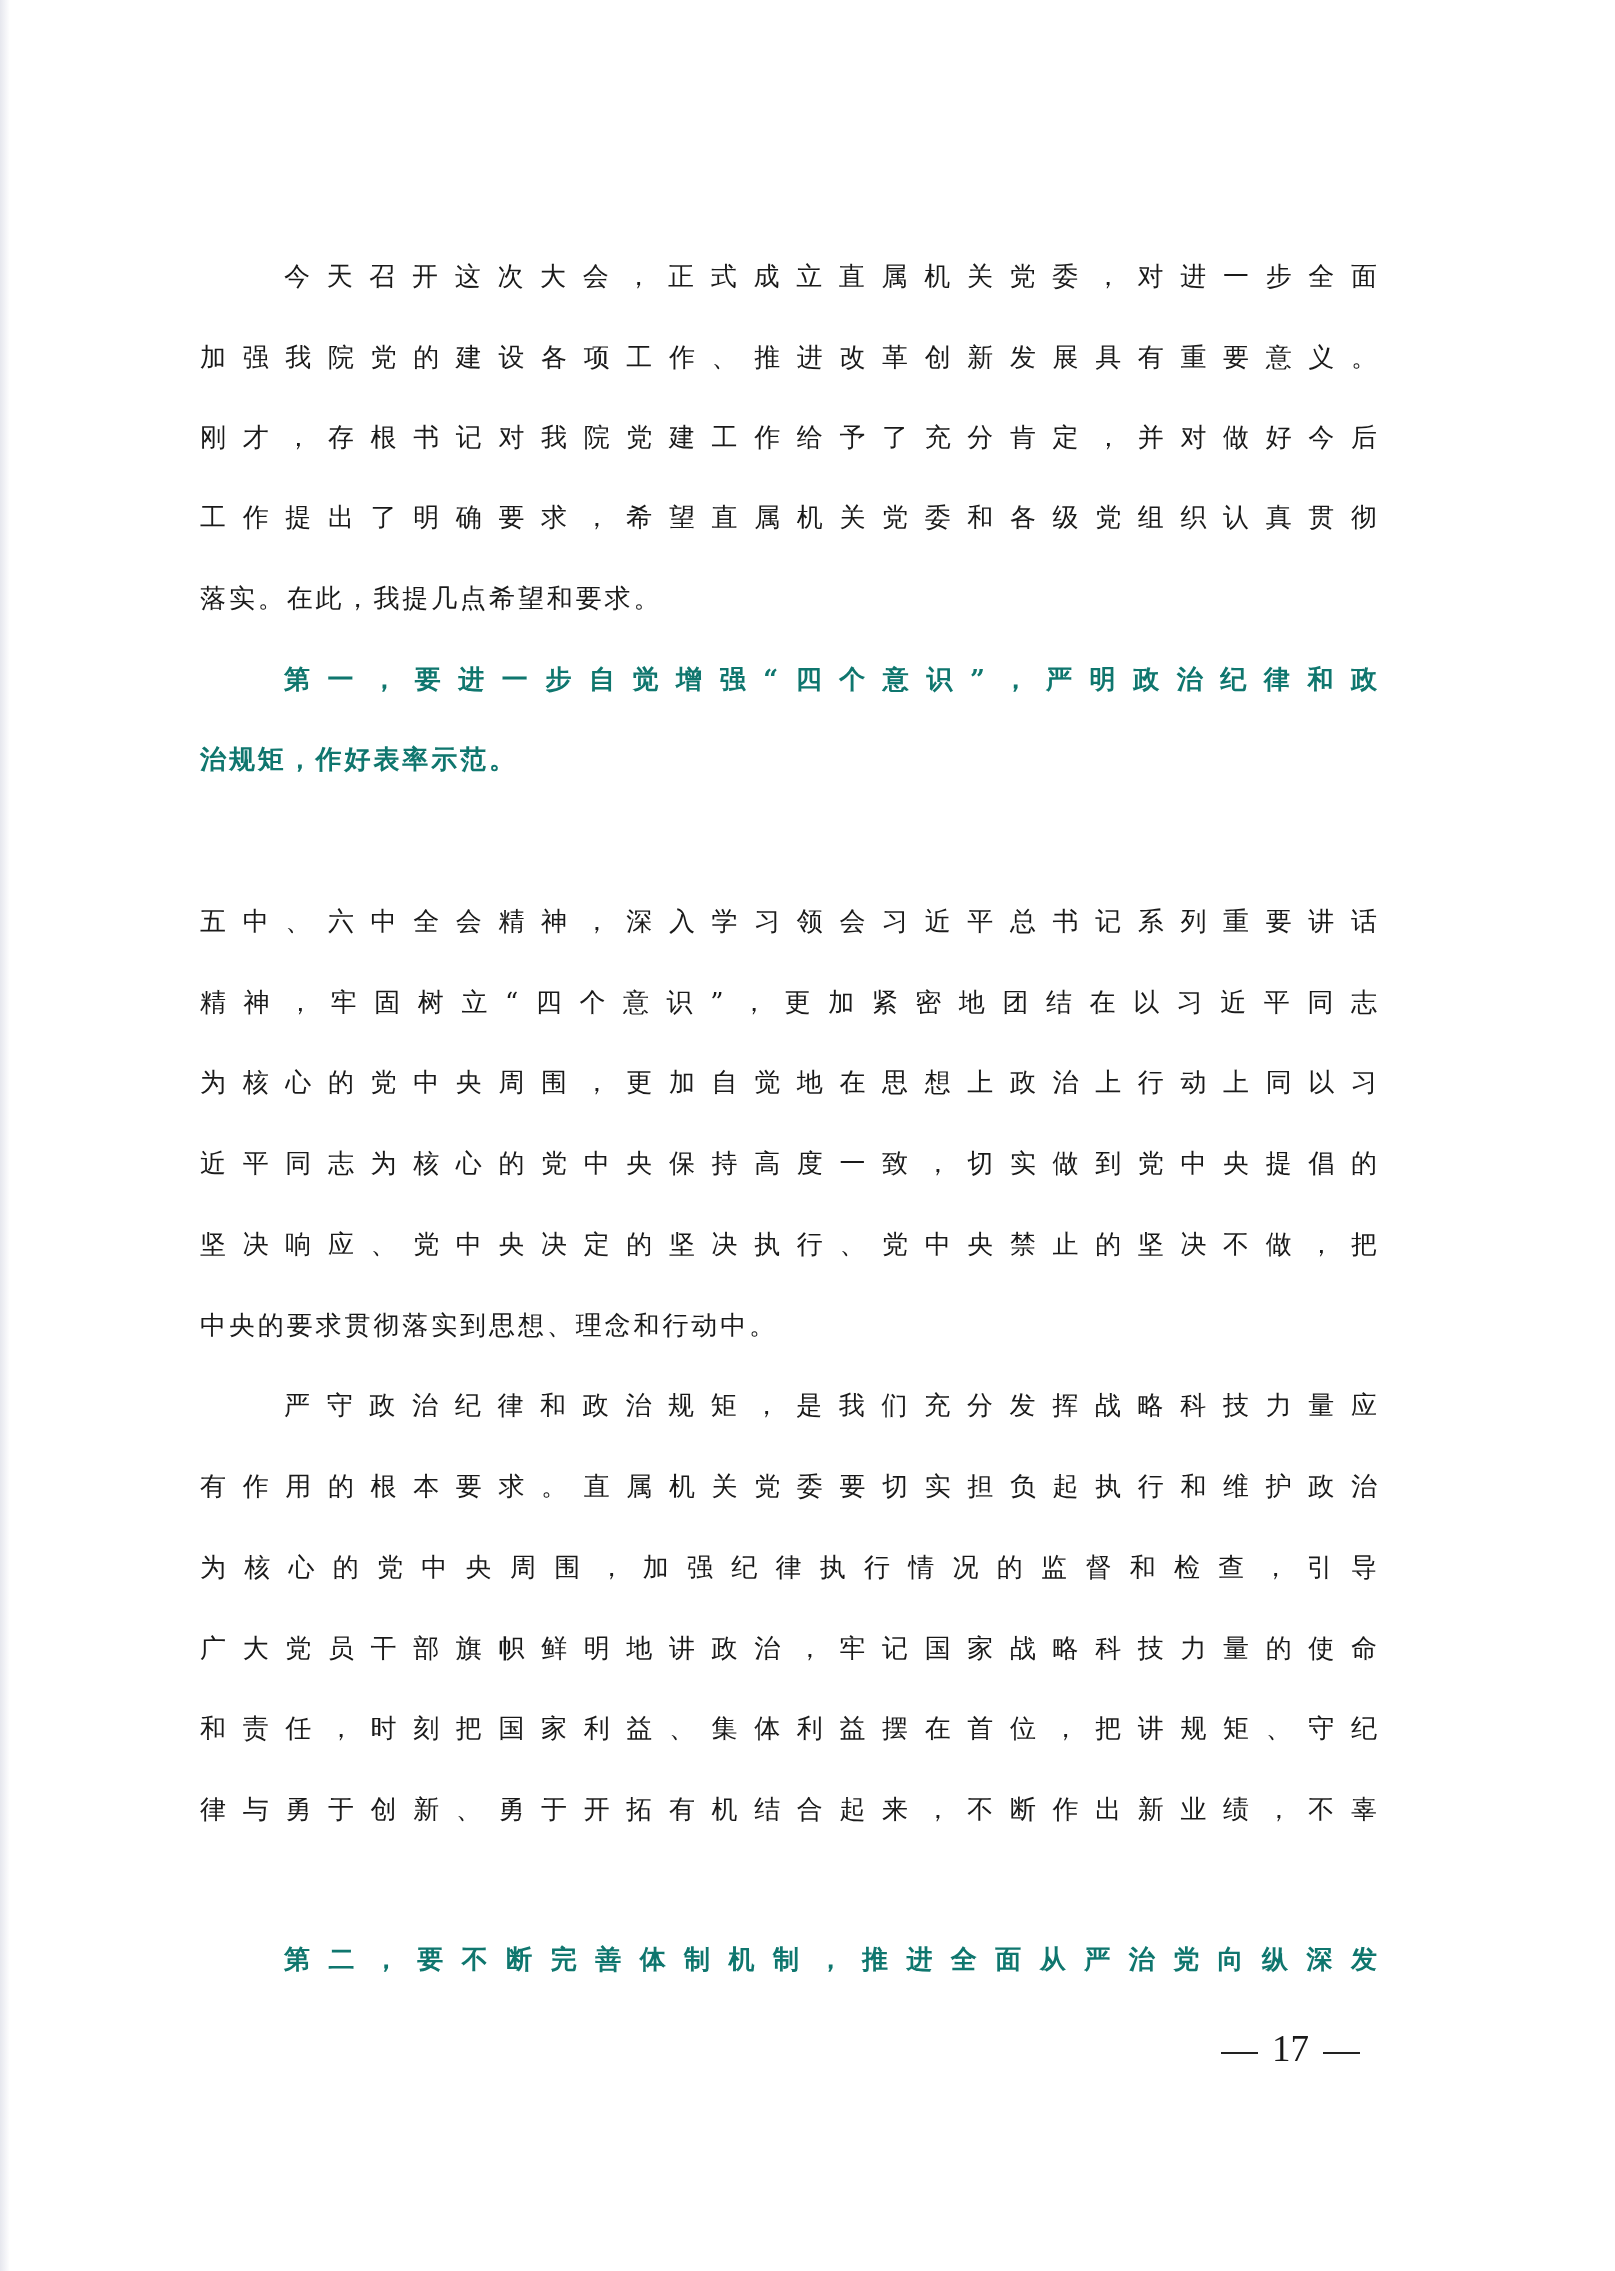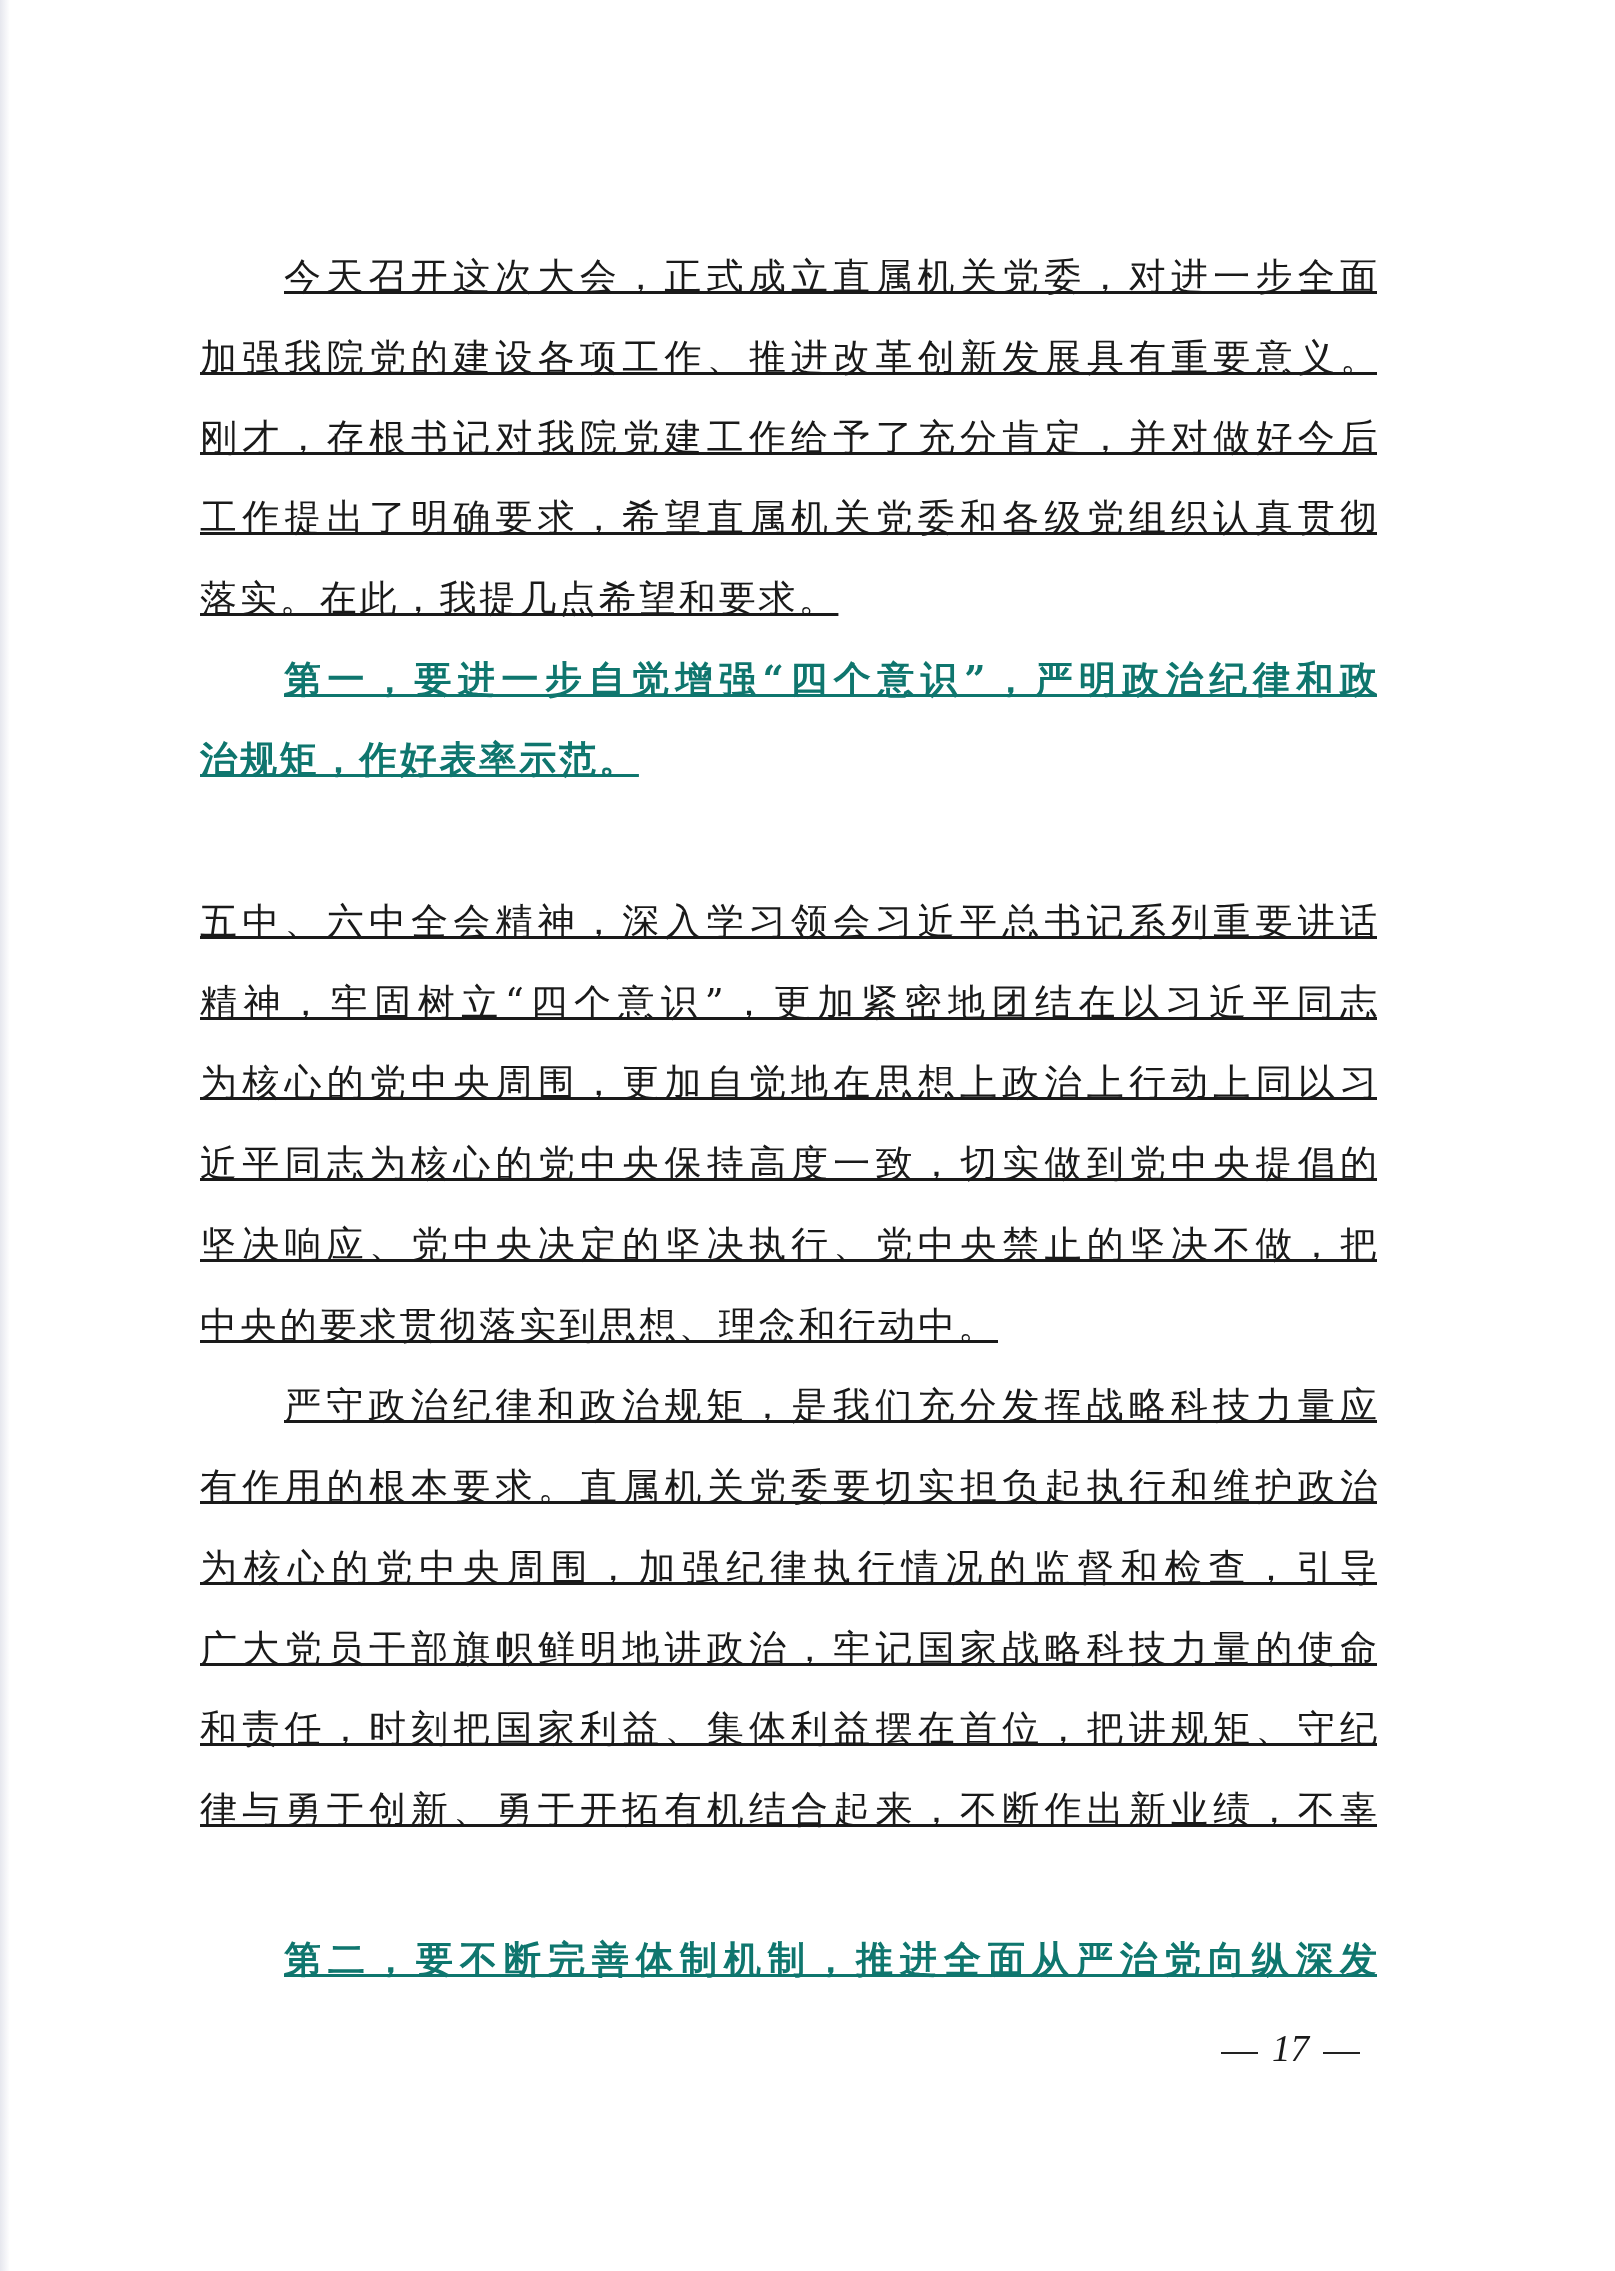--- a/index.html
+++ b/index.html
@@ -22,43 +22,42 @@
     position: absolute;
     left: 0; top: 0;
     width: 1616px; height: 2271px;
   }
   .line {
     position: absolute;
     left: 200px;
     width: 1177px;
     height: 47px;
     line-height: 47px;
-    font-size: 37px;
+    font-size: 26px;
     white-space: nowrap;
     text-align: justify;
     text-align-last: justify;
-    text-decoration: underline;
   }
   .line.indent { left: 284px; width: 1093px; }
   .line.last { text-align-last: left; letter-spacing: 2.9px; }
   .line.bold { font-weight: bold; color: #0f766e; }
   .page-number {
     position: absolute;
     left: 1205px;
     top: 2027px;
     width: 171px;
     height: 43px;
     font-family: "Liberation Serif", "DejaVu Serif", serif;
     font-size: 37px;
     line-height: 43px;
     text-align: center;
     color: #1a1a1a;
   }
   .page-number .dash { display: inline-block; width: 37px; height: 2px; background: #222; vertical-align: middle; }
-  .page-number .num { display: inline-block; margin: 0 13.7px; font-style: italic; }
+  .page-number .num { display: inline-block; margin: 0 13.7px; }
 </style>
 </head>
 <body>
 
 <div class="scan-edge"></div>
 
 <div class="page-body">
   <div class="line indent" style="top:253px">今天召开这次大会，正式成立直属机关党委，对进一步全面</div>
   <div class="line" style="top:334px">加强我院党的建设各项工作、推进改革创新发展具有重要意义。</div>
   <div class="line" style="top:494px">工作提出了明确要求，希望直属机关党委和各级党组织认真贯彻</div>

